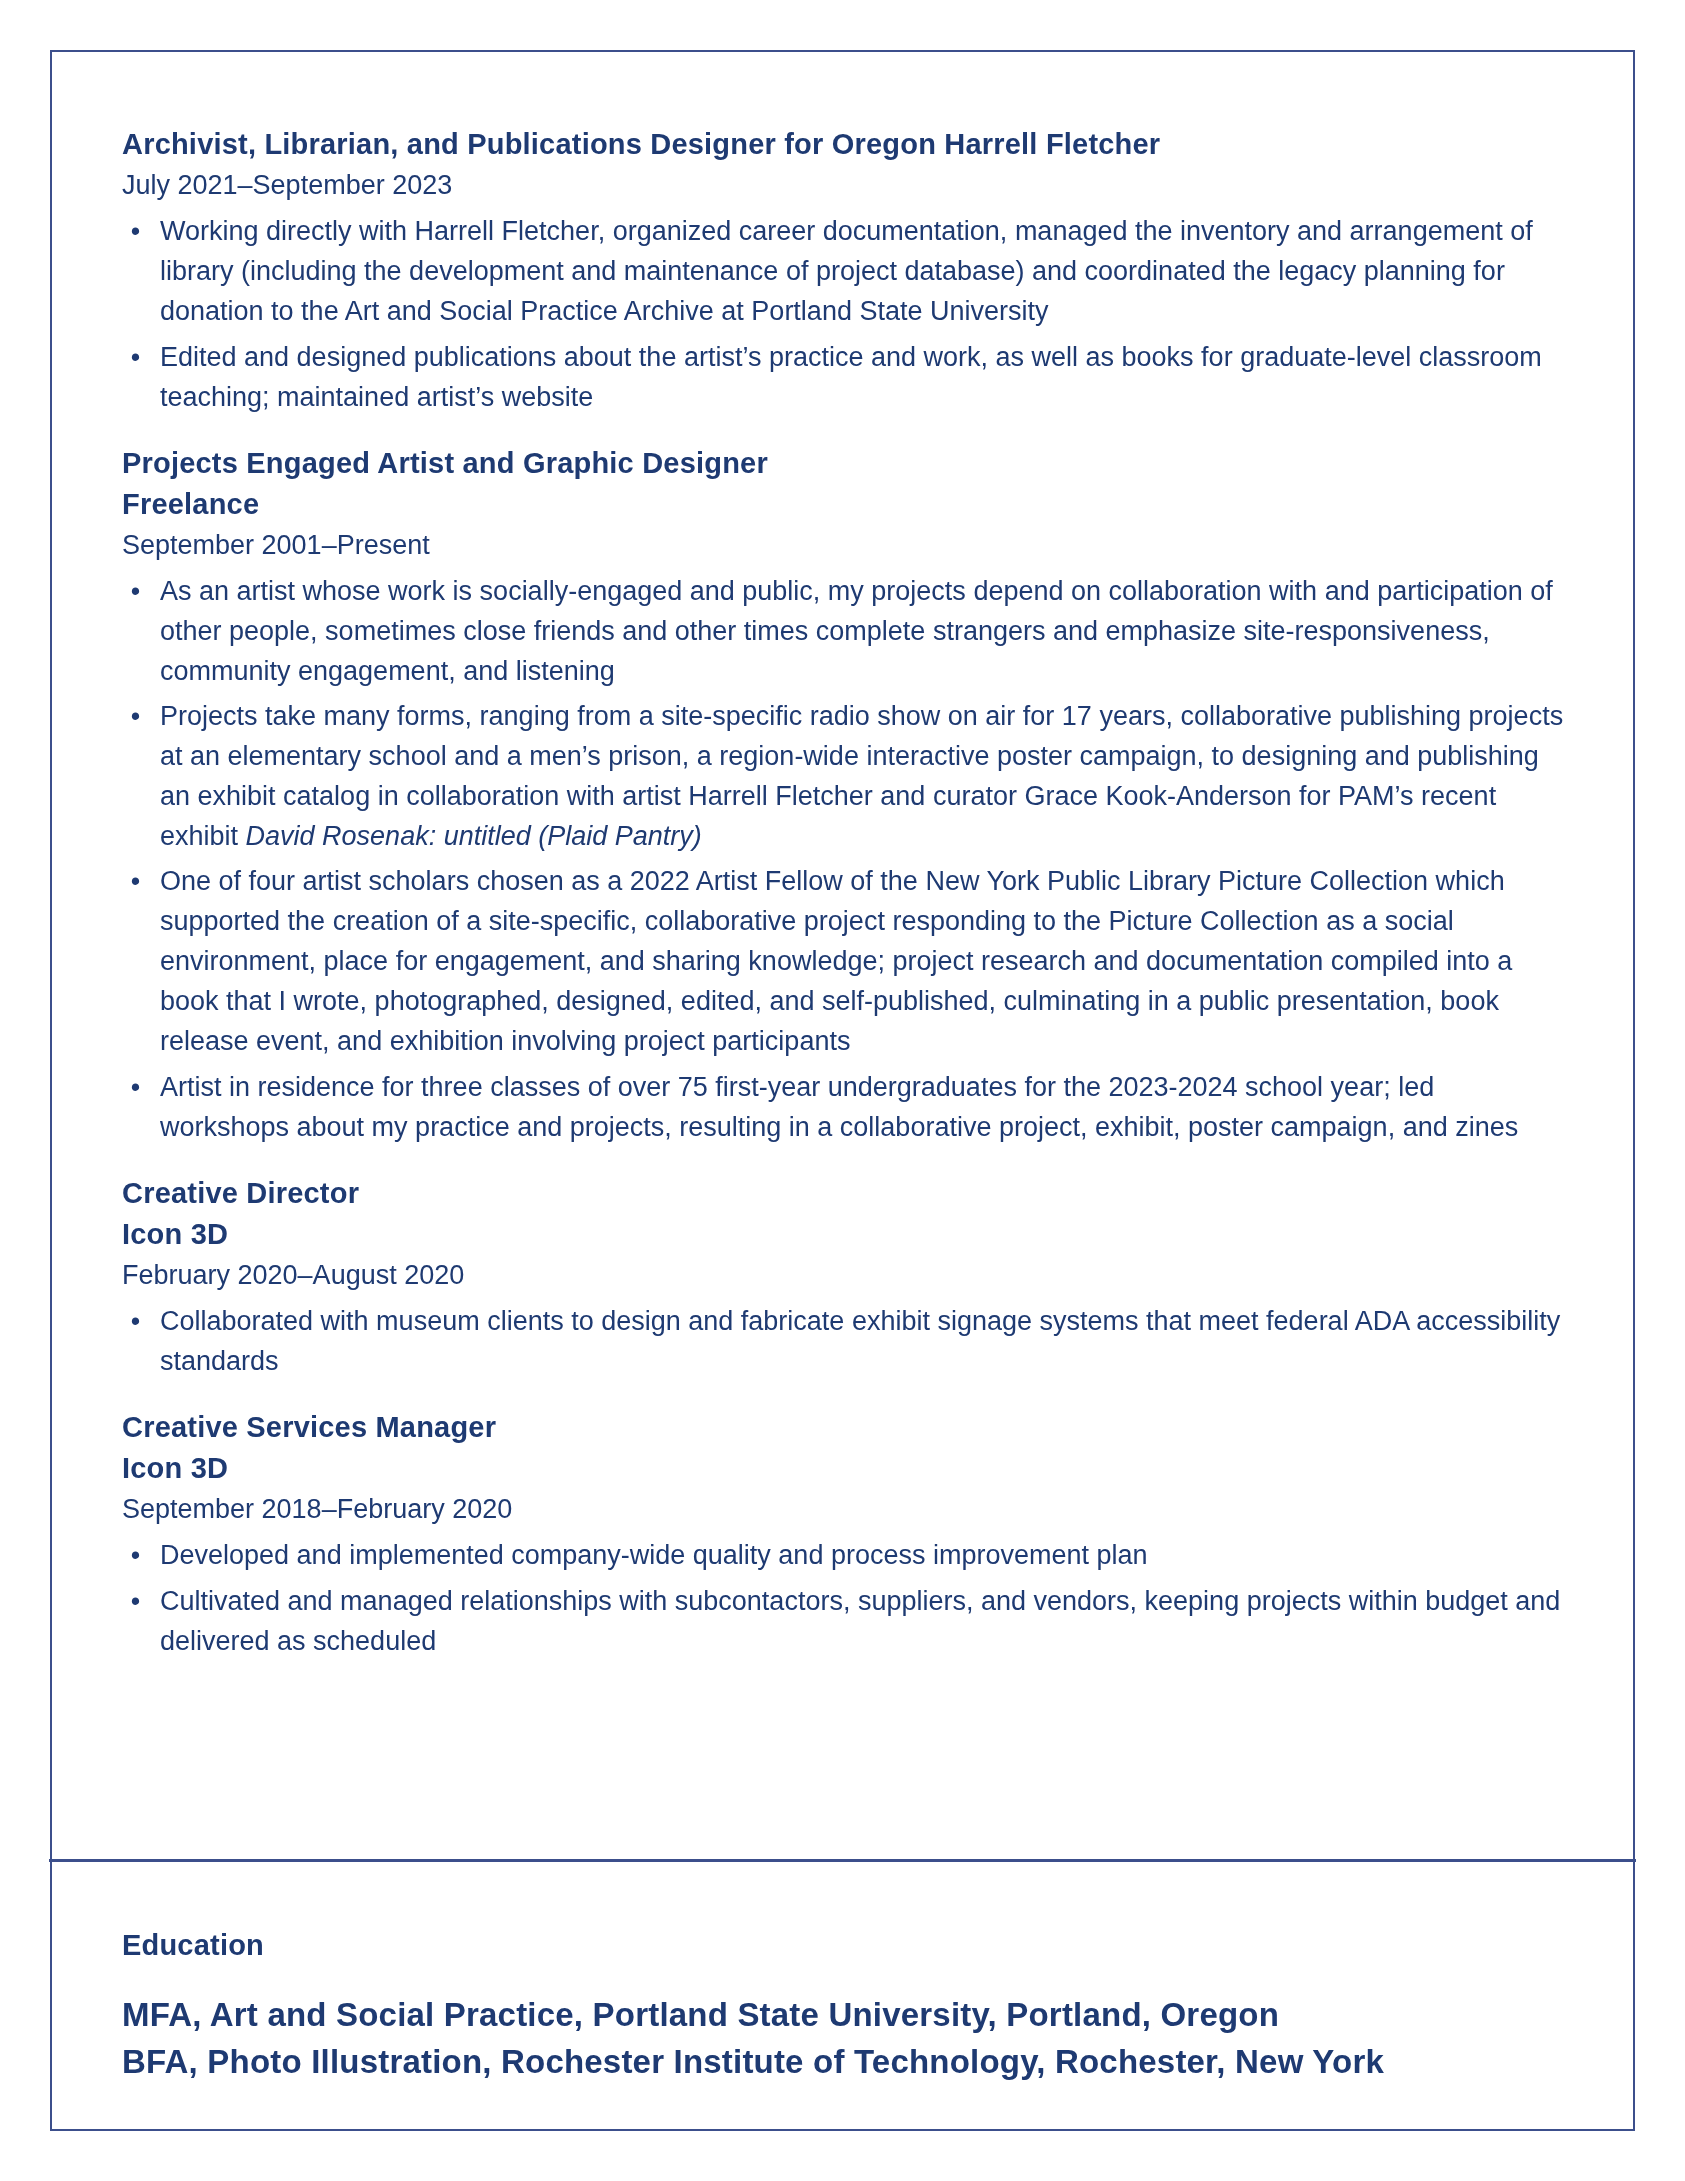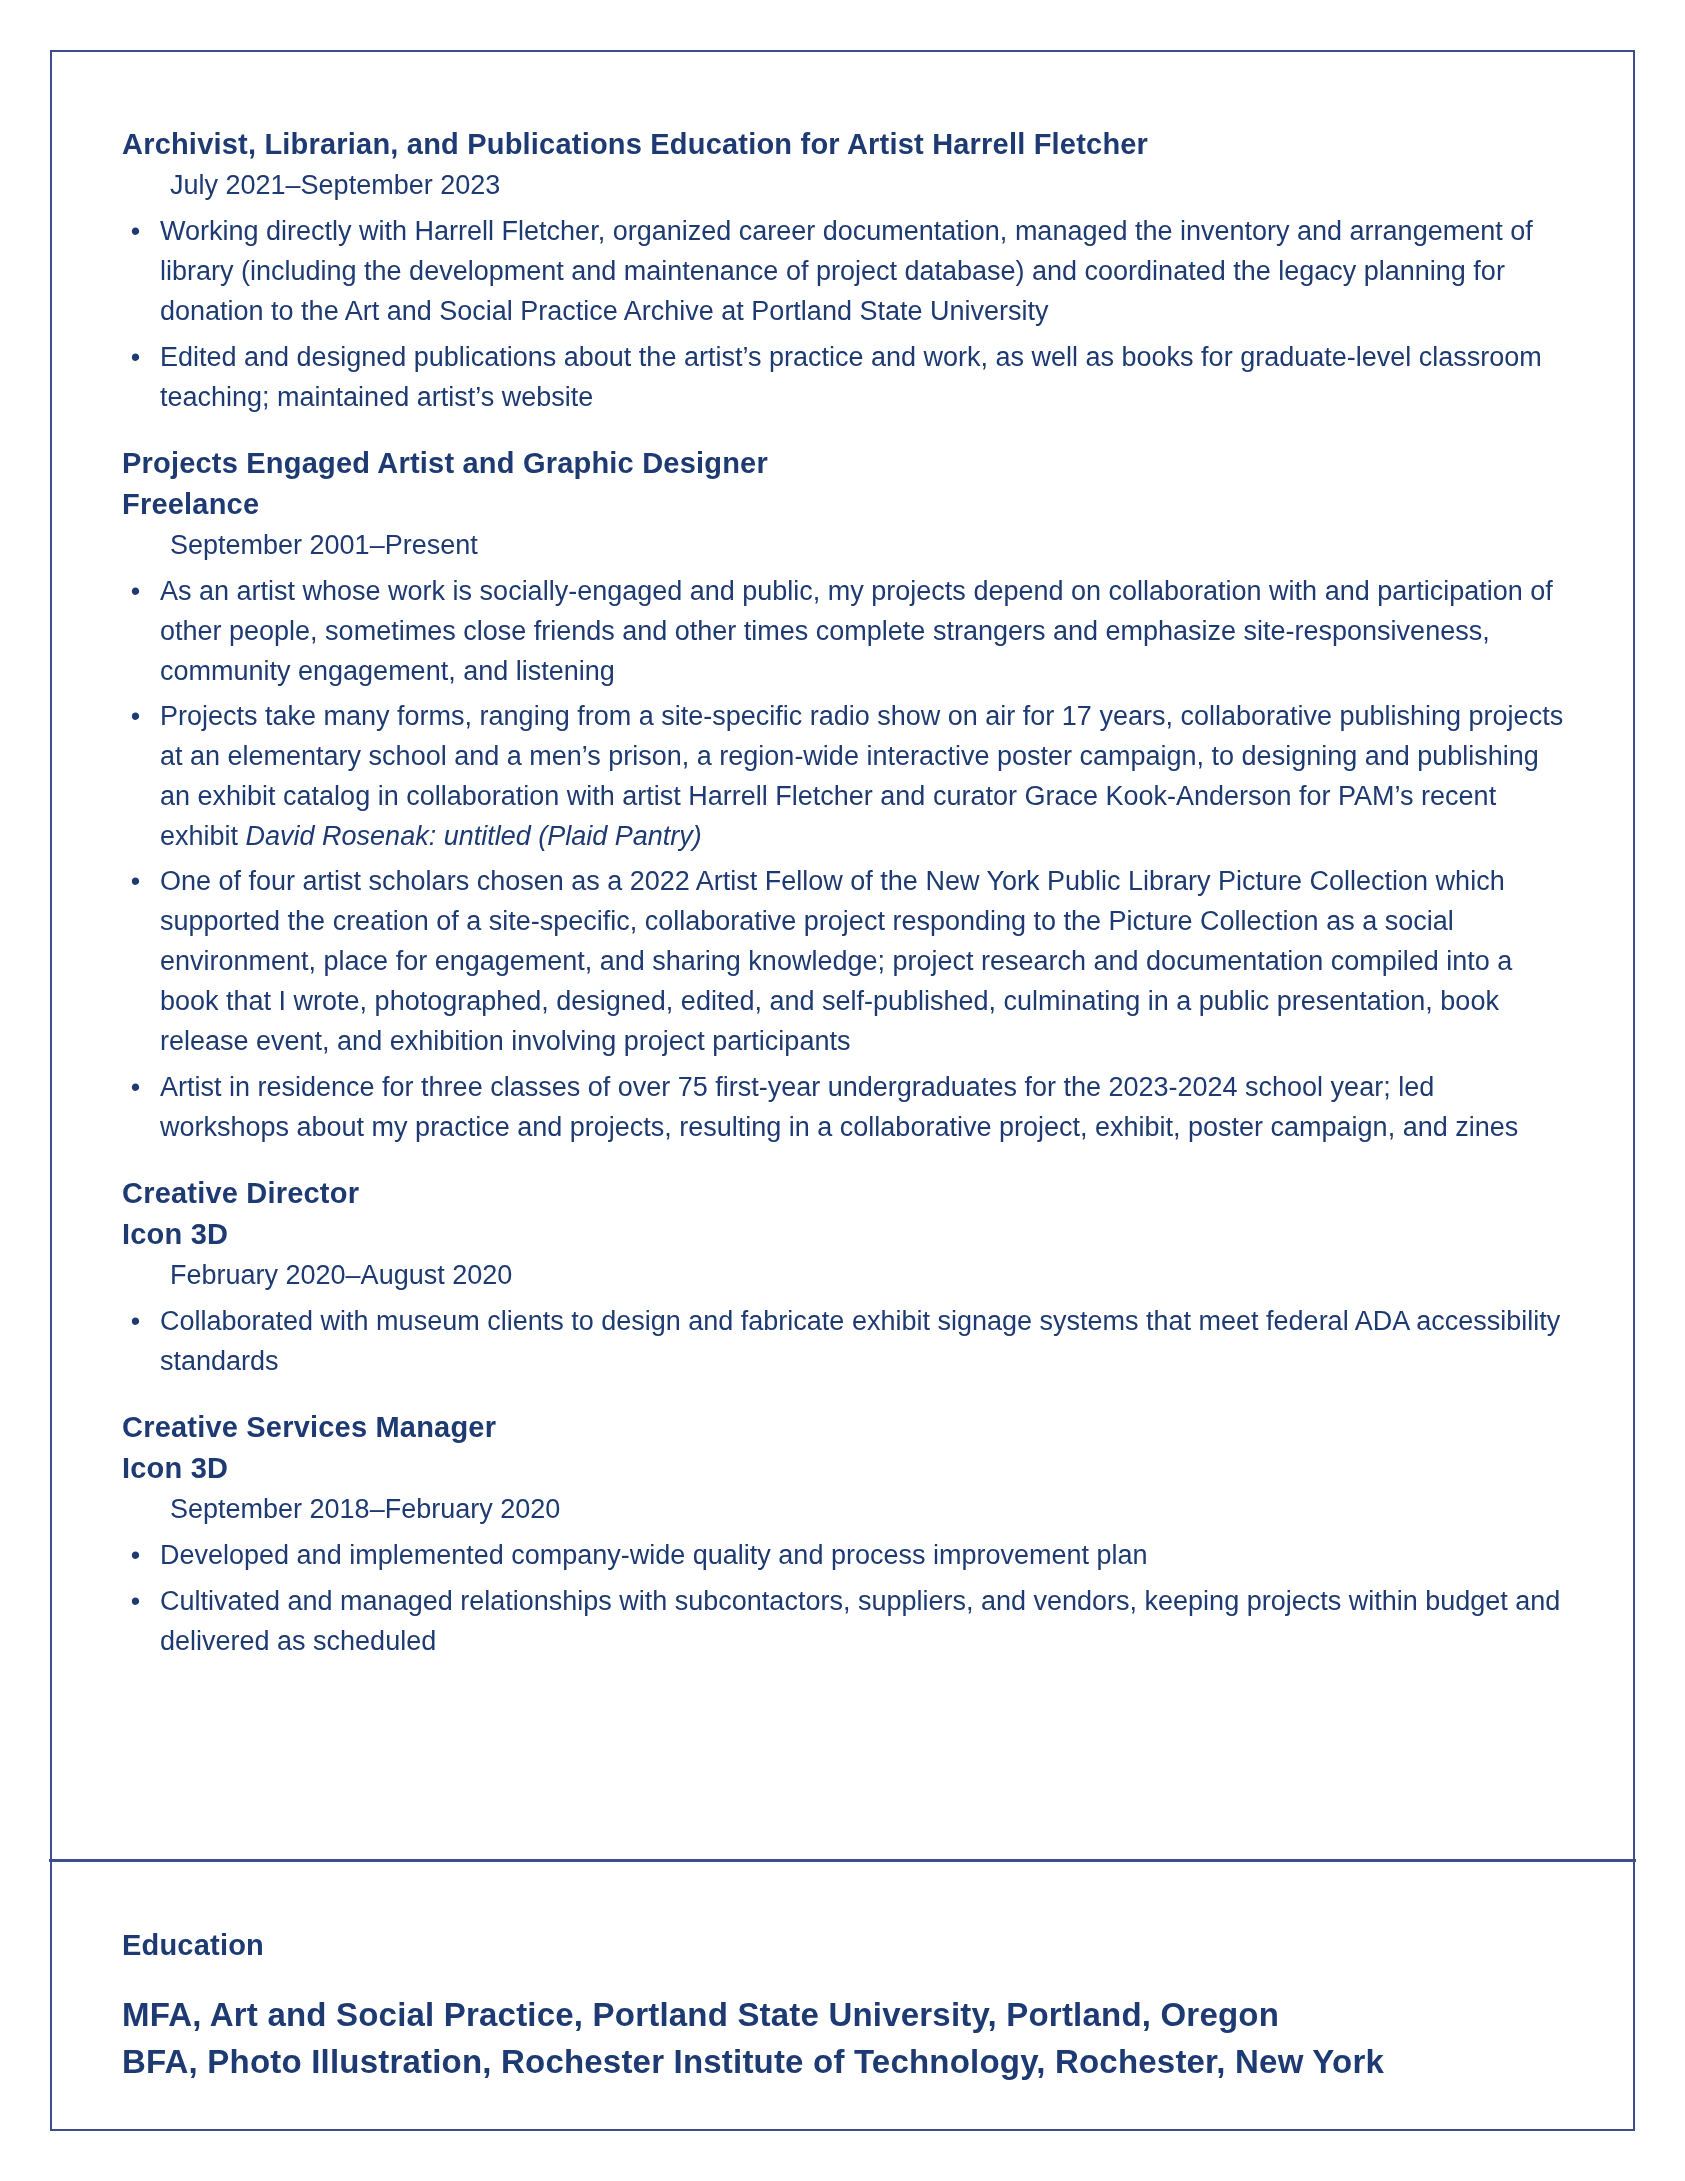--- a/index.html
+++ b/index.html
@@ -33,21 +33,20 @@
     font-size: 29px;
     font-weight: bold;
     line-height: 41px;
     margin: 0;
     letter-spacing: 0.2px;
   }
   .dates {
     font-size: 27px;
     font-weight: normal;
     line-height: 41px;
-    margin-left: 48px;
   }
   ul.bullets {
     list-style: none;
     margin: 1.8px 0 0 0;
     padding: 0;
   }
   ul.bullets li {
     position: relative;
     font-size: 27px;
     line-height: 40px;
@@ -92,21 +91,21 @@
   }
 </style>
 </head>
 <body>
 
 <div class="sheet">
 
   <div class="content-top">
 
     <section class="job">
-      <h3 class="job-title">Archivist, Librarian, and Publications Education for Artist Harrell Fletcher</h3>
+      <h3 class="job-title">Archivist, Librarian, and Publications Designer for Oregon Harrell Fletcher</h3>
       <div class="dates">July 2021–September 2023</div>
       <ul class="bullets">
         <li><span>Working directly with Harrell Fletcher, organized career documentation, managed the inventory and arrangement of library (including the development and maintenance of project database) and coordinated the legacy planning for donation to the Art and Social Practice Archive at Portland State University</span></li>
         <li><span>Edited and designed publications about the artist’s practice and work, as well as books for graduate-level classroom teaching; maintained artist’s website</span></li>
       </ul>
     </section>
 
     <section class="job">
       <h3 class="job-title">Projects Engaged Artist and Graphic Designer</h3>
       <div class="employer">Freelance</div>

